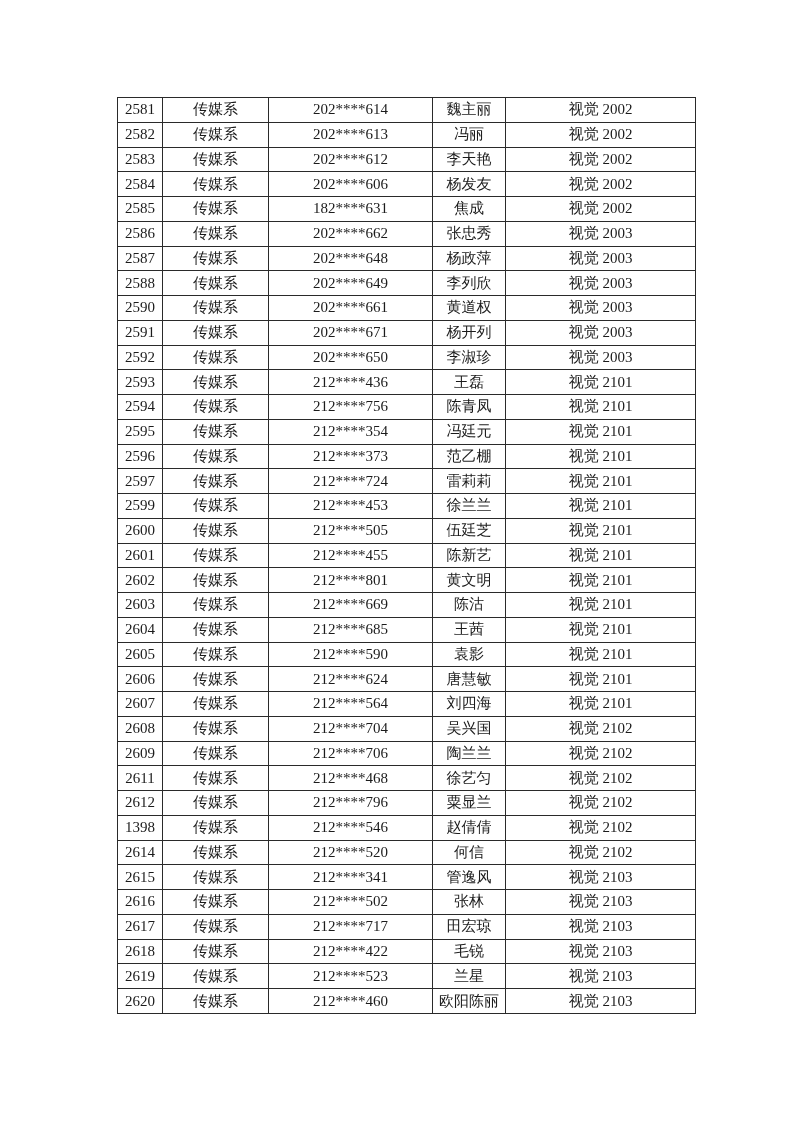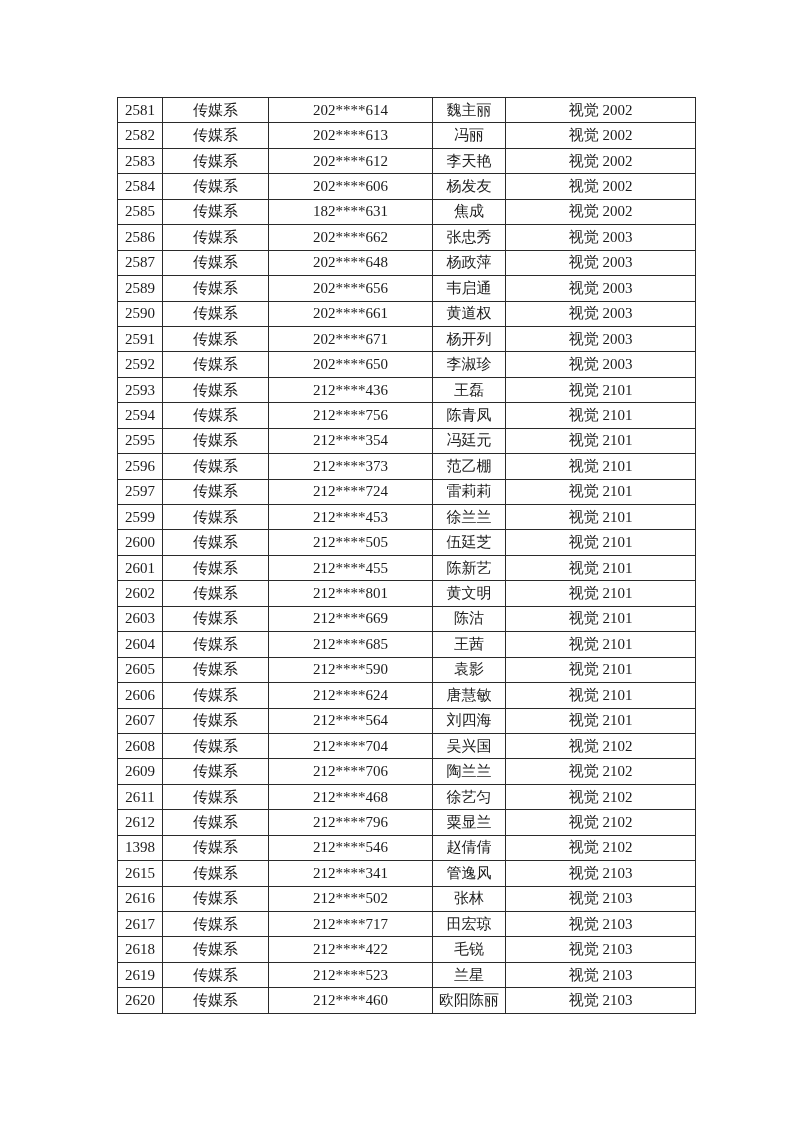--- a/index.html
+++ b/index.html
@@ -98,24 +98,24 @@
           <td>视觉 2003</td>
         </tr>
         <tr>
           <td>2587</td>
           <td>传媒系</td>
           <td>202****648</td>
           <td>杨政萍</td>
           <td>视觉 2003</td>
         </tr>
         <tr>
-          <td>2589</td>
-          <td>传媒系</td>
-          <td>202****656</td>
-          <td>韦启通</td>
+          <td>2588</td>
+          <td>传媒系</td>
+          <td>202****649</td>
+          <td>李列欣</td>
           <td>视觉 2003</td>
         </tr>
         <tr>
           <td>2590</td>
           <td>传媒系</td>
           <td>202****661</td>
           <td>黄道权</td>
           <td>视觉 2003</td>
         </tr>
         <tr>
@@ -256,20 +256,27 @@
           <td>传媒系</td>
           <td>212****796</td>
           <td>粟显兰</td>
           <td>视觉 2102</td>
         </tr>
         <tr>
           <td>1398</td>
           <td>传媒系</td>
           <td>212****546</td>
           <td>赵倩倩</td>
+          <td>视觉 2102</td>
+        </tr>
+        <tr>
+          <td>2614</td>
+          <td>传媒系</td>
+          <td>212****520</td>
+          <td>何信</td>
           <td>视觉 2102</td>
         </tr>
         <tr>
           <td>2615</td>
           <td>传媒系</td>
           <td>212****341</td>
           <td>管逸风</td>
           <td>视觉 2103</td>
         </tr>
         <tr>

